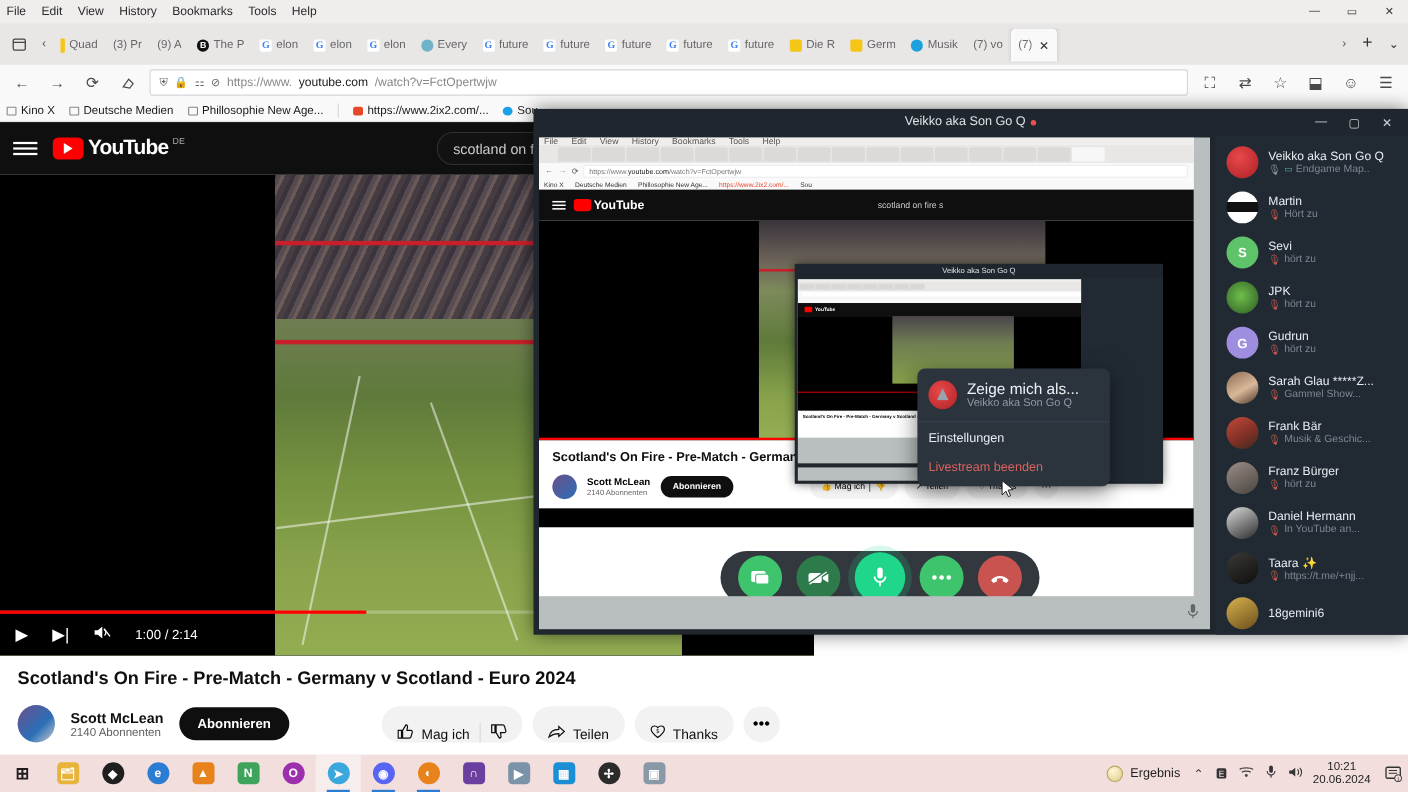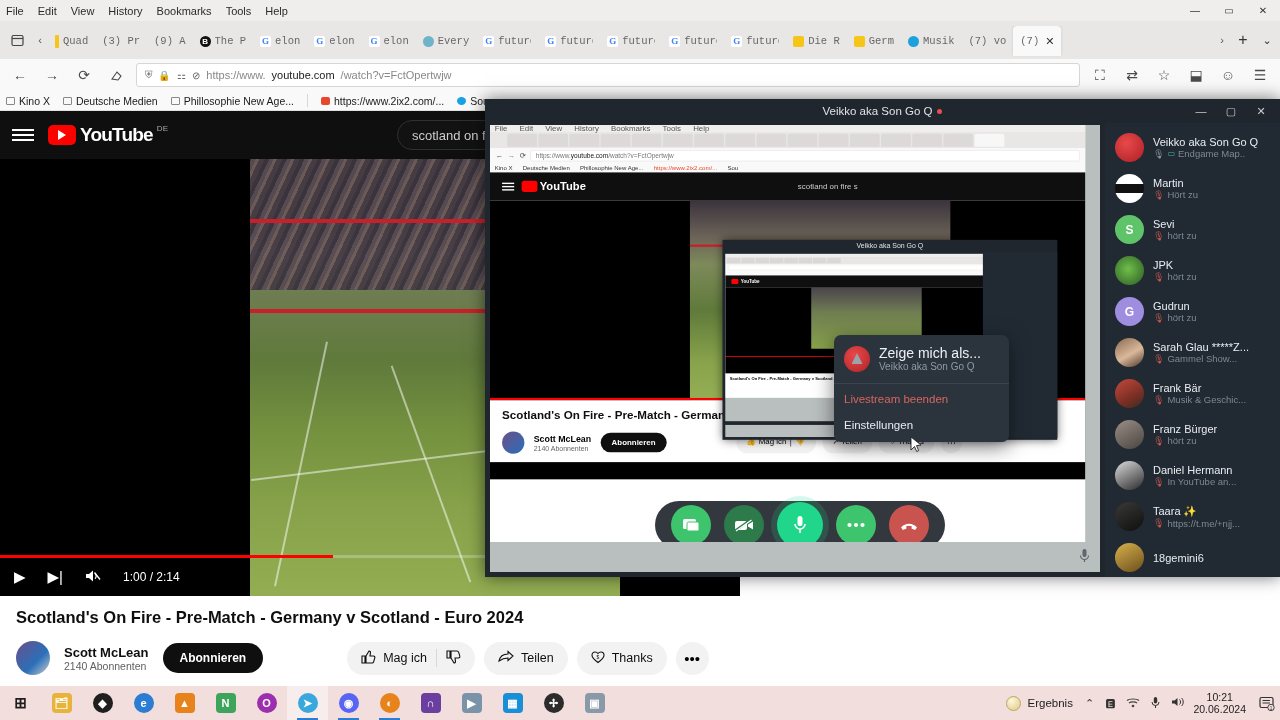--- a/index.html
+++ b/index.html
@@ -28,21 +28,21 @@
   .tab .fav { width:11px; height:11px; border-radius:2px; flex:0 0 auto;
     display:flex; align-items:center; justify-content:center;
     font-size:7px; color:#fff; }
   .fav.g { background:#fff; color:#4285f4; font-weight:bold; font-size:9px;
     font-family:"Liberation Serif",serif; }
   .fav.b { background:#111; border-radius:50%; color:#fff; font-weight:bold; font-size:8px;}
   .fav.folder { background:#f5c518; }
   .fav.blue { background:#1da1dd; border-radius:50%; }
   .fav.teal { background:#6fb3c9; border-radius:50%; }
   .fav.qd { background:#f5c518; width:4px; height:13px; border-radius:1px; }
-  .tab .tlabel { overflow:hidden; text-overflow:clip; opacity:.75;font-family:Liberation Mono, monospace; }
+  .tab .tlabel { overflow:hidden; text-overflow:clip; opacity:.75; }
   .tab .tclose { font-size:11px; color:#333; margin-left:2px; }
   .tab-newbtn { width:26px; height:30px; display:flex; align-items:center;
     justify-content:center; font-size:16px; color:#333; margin-bottom:4px; }
   .tab-chev { width:22px; height:30px; display:flex; align-items:center;
     justify-content:center; font-size:11px; color:#333; margin-bottom:4px; }
   .win-ctrl { position:absolute; right:0; top:0; height:21px; display:flex; }
   .win-ctrl div { width:34px; height:21px; display:flex; align-items:center;
     justify-content:center; font-size:10px; color:#333; }
 
   .ff-navbar { position:absolute; left:0; top:59px; width:1280px; height:32px;
@@ -110,21 +110,21 @@
   .yt-title { font-size:16.5px; font-weight:bold; color:#0f0f0f; }
   .yt-row { display:flex; align-items:center; margin-top:14px; gap:14px; }
   .avatar { width:34px; height:34px; border-radius:50%;
     background:linear-gradient(135deg,#6b4f8a,#2b6fb8 60%,#cfcfcf); }
   .ch-name { font-size:13px; font-weight:bold; color:#0f0f0f; }
   .ch-subs { font-size:10.5px; color:#606060; }
   .btn-dark { background:#0f0f0f; color:#fff; border-radius:16px;
     padding:8px 17px; font-size:12px; font-weight:bold; }
   .actions { display:flex; align-items:center; gap:9px; margin-left:70px; }
   .pill { background:#f2f2f2; border-radius:17px; height:33px; display:flex;
-    align-items:center; padding:0 14px; gap:7px; font-size:12.5px; color:#0f0f0f; }
+    align-items:flex-end; padding:0 14px; gap:7px; font-size:12.5px; color:#0f0f0f; }
   .pill .sep { width:1px; height:18px; background:#d8d8d8; margin:0 2px; }
   .dots { width:33px; height:33px; border-radius:50%; background:#f2f2f2;
     display:flex; align-items:center; justify-content:center; font-size:15px; }
 
   
   .tg { position:absolute; left:485px; top:99px; width:795px; height:478px;
     background:#20262e; box-shadow:0 0 16px rgba(0,0,0,.55); }
   .tg-title { height:24px; display:flex; align-items:center;
     justify-content:center; position:relative; color:#dfe3e8; font-size:11.5px; }
   .tg-rec { width:5px; height:5px; border-radius:50%; background:#e8504f;
@@ -755,25 +755,25 @@
 
     <div class="ctx">
       <div class="ctx-head">
         <div class="ctx-av"></div>
         <div>
           <div class="ctx-t1">Zeige mich als...</div>
           <div class="ctx-t2">Veikko aka Son Go Q</div>
         </div>
       </div>
       <div class="ctx-div"></div>
+      <div class="ctx-item">
+        <div>Einstellungen</div>
+      </div>
       <div class="ctx-item danger">
         <div>Livestream beenden</div>
-      </div>
-      <div class="ctx-item">
-        <div>Einstellungen</div>
       </div>
     </div>
   </div>
 
   <div class="cursor">
     <svg width="13" height="17" viewBox="0 0 13 17">
         <path d="M1 1l10 8-4.5.6 2.2 5-2 .9-2.2-5L1 14z" fill="#fff" stroke="#222" stroke-width=".9"></path>
       </svg>
   </div>
 

